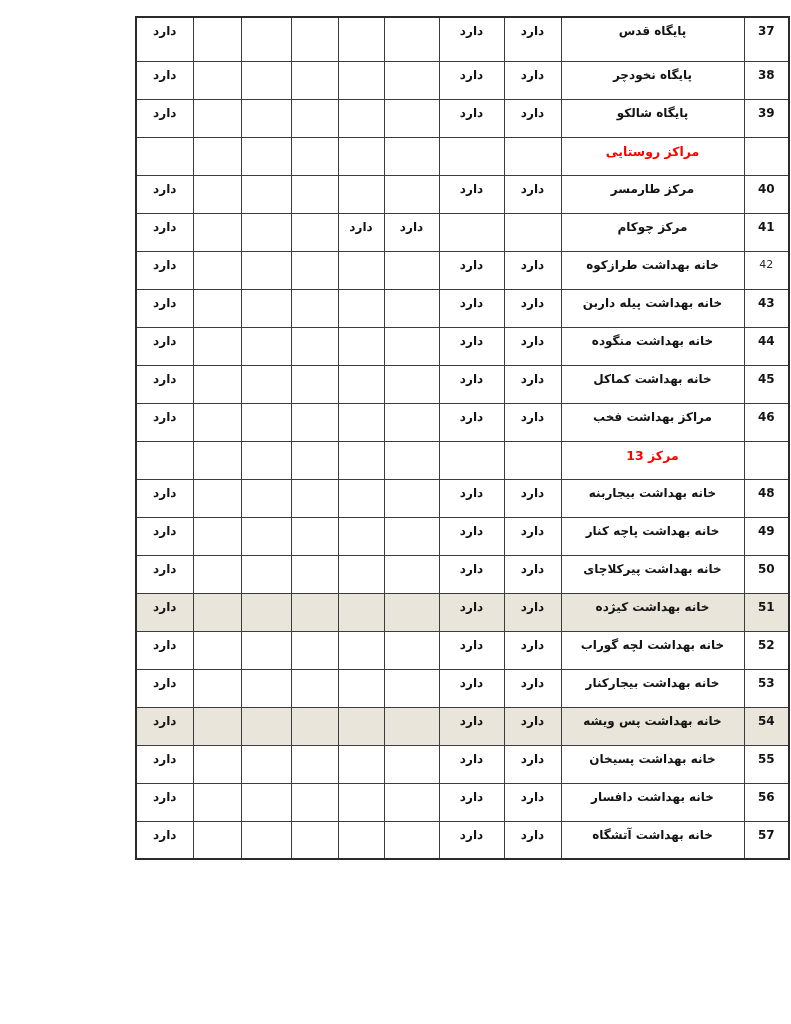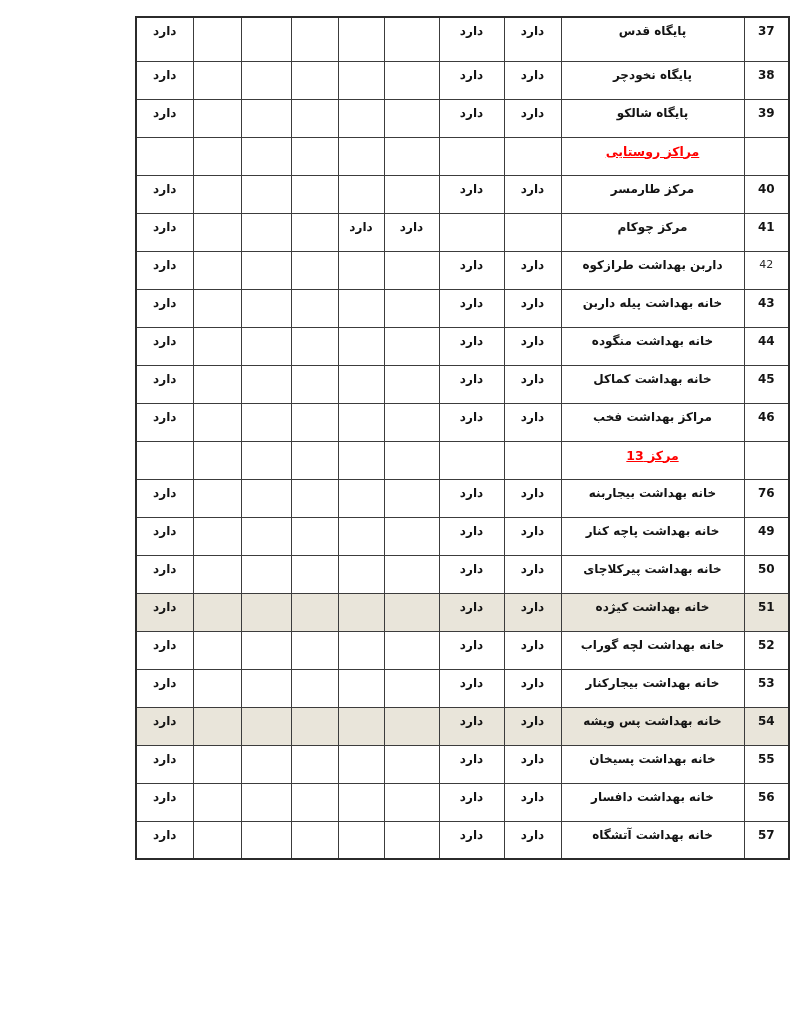--- a/index.html
+++ b/index.html
@@ -34,21 +34,21 @@
     font-size:12px;
     line-height:1.1;
     overflow:hidden;
     white-space:nowrap;
   }
   table.grid tr{height:38px;}
   table.grid tr:first-child{height:44px;}
   td.num{font-size:12.5px;}
   td.num.light{font-weight:normal;font-size:11px;color:#2a2a2a;}
   td.name{font-size:12px;letter-spacing:0;}
-  tr.section td.name{color:var(--red);font-size:12.5px;text-decoration:underline;}
+  tr.section td.name{color:var(--red);font-size:12.5px;}
   tr.shaded td{background:var(--shade);}
 </style>
 </head>
 <body>
 
 <div class="page">
   <table class="grid" dir="rtl">
     <colgroup>
       <col style="width:45px">
       <col style="width:183px">
@@ -129,21 +129,21 @@
           <td class="val"></td>
           <td class="val">دارد</td>
           <td class="val">دارد</td>
           <td class="val"></td>
           <td class="val"></td>
           <td class="val"></td>
           <td class="val">دارد</td>
         </tr>
         <tr>
           <td class="num light">42</td>
-          <td class="name">داربن بهداشت طرازکوه</td>
+          <td class="name">خانه بهداشت طرازکوه</td>
           <td class="val">دارد</td>
           <td class="val">دارد</td>
           <td class="val"></td>
           <td class="val"></td>
           <td class="val"></td>
           <td class="val"></td>
           <td class="val"></td>
           <td class="val">دارد</td>
         </tr>
         <tr>
@@ -200,21 +200,21 @@
           <td class="val"></td>
           <td class="val"></td>
           <td class="val"></td>
           <td class="val"></td>
           <td class="val"></td>
           <td class="val"></td>
           <td class="val"></td>
           <td class="val"></td>
         </tr>
         <tr>
-          <td class="num">76</td>
+          <td class="num">48</td>
           <td class="name">خانه بهداشت بیجاربنه</td>
           <td class="val">دارد</td>
           <td class="val">دارد</td>
           <td class="val"></td>
           <td class="val"></td>
           <td class="val"></td>
           <td class="val"></td>
           <td class="val"></td>
           <td class="val">دارد</td>
         </tr>

